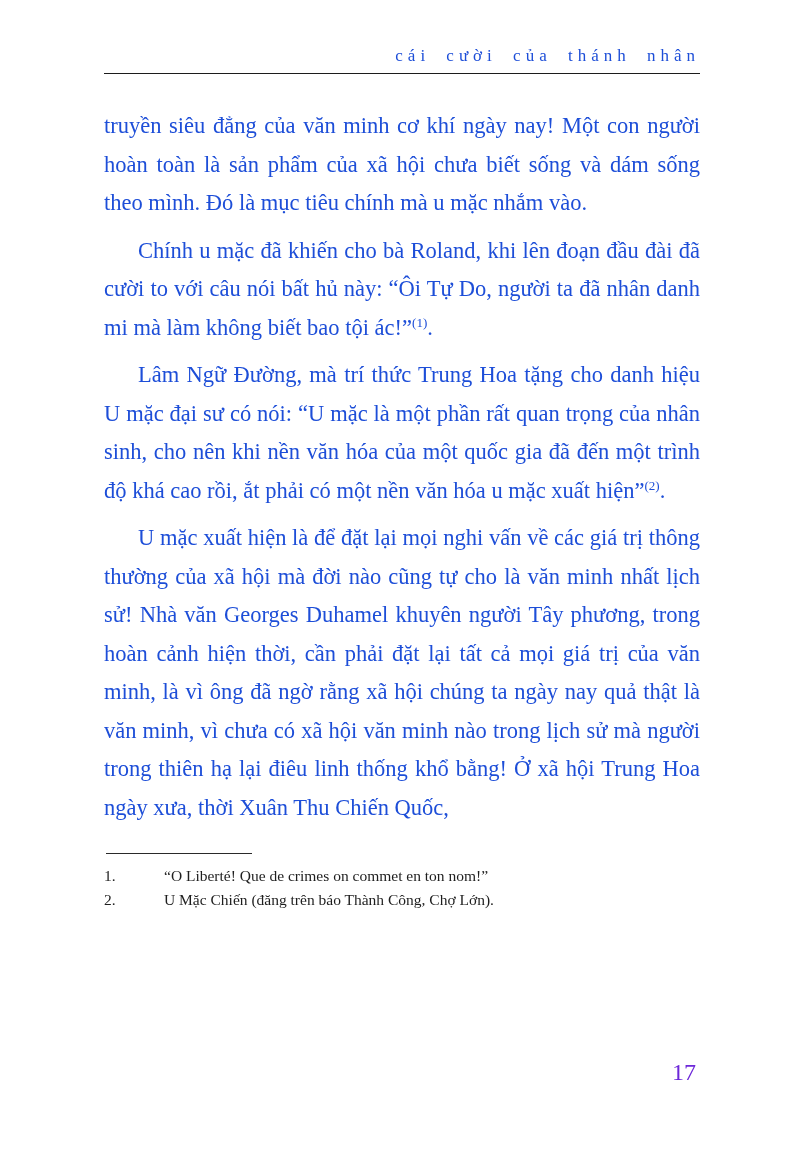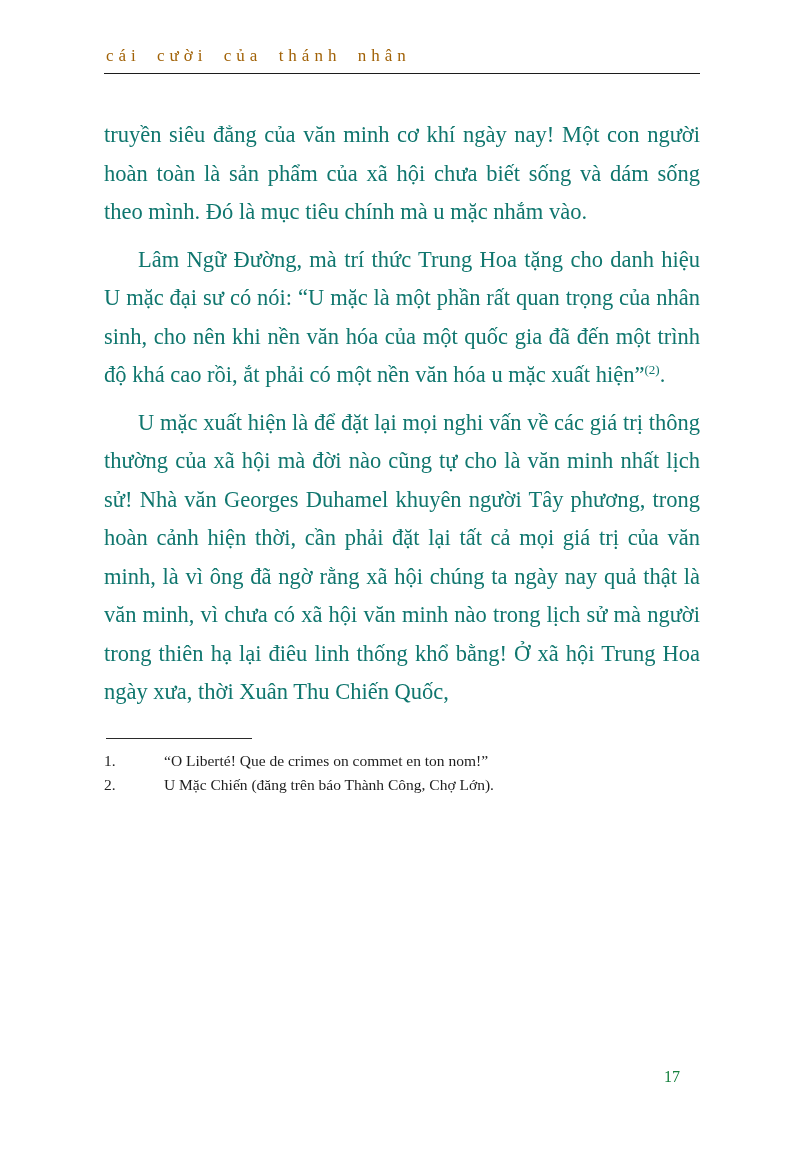--- a/index.html
+++ b/index.html
@@ -17,35 +17,36 @@
   .content {
     position: absolute;
     left: 104px;
     right: 100px;
     top: 46px;
   }
   .running-header {
     font-size: 17px;
     letter-spacing: 5px;
     word-spacing: 7px;
-    color: #a16207;
+    color: #1d4ed8;
     padding-left: 2px;
+    text-align: right;
   }
   .header-rule {
     margin-top: 7px;
     border: none;
     border-top: 1.6px solid #1c1c1c;
     width: 100%;
   }
   .body-text {
-    margin-top: 42px;
+    margin-top: 33px;
     font-size: 22.5px;
     line-height: 38.5px;
     text-align: justify;
-    color: #0f766e;
+    color: #1d4ed8;
   }
   .body-text p {
     text-indent: 34px;
     margin-bottom: 9px;
   }
   .body-text p.continued {
     text-indent: 0;
   }
   sup.fn-ref {
     font-size: 0.58em;
@@ -71,38 +72,39 @@
   .footnote-num {
     width: 36px;
     flex: 0 0 36px;
   }
   .footnote-text {
     flex: 1;
     margin-left: 24px;
   }
   .page-number {
     position: absolute;
-    right: 120px;
+    right: 104px;
     bottom: 70px;
-    font-size: 16px;
-    color: #15803d;
+    font-size: 24px;
+    color: #6d28d9;
   }
 </style>
 </head>
 <body>
 
 <div class="page">
   <div class="content">
 
     <div class="running-header">cái cười của thánh nhân</div>
     <hr class="header-rule">
 
     <div class="body-text">
       <p class="continued">truyền siêu đẳng của văn minh cơ khí ngày nay! Một con người hoàn toàn là sản phẩm của xã hội chưa biết sống và dám sống theo mình. Đó là mục tiêu chính mà u mặc nhắm vào.</p>
 
+      <p><span>Chính u mặc đã khiến cho bà Roland, khi lên đoạn đầu đài đã cười to với câu nói bất hủ này: “Ôi Tự Do, người ta đã nhân danh mi mà làm không biết bao tội ác!”</span><sup class="fn-ref">(1)</sup><span>.</span></p>
 
       <p><span>Lâm Ngữ Đường, mà trí thức Trung Hoa tặng cho danh hiệu U mặc đại sư có nói: “U mặc là một phần rất quan trọng của nhân sinh, cho nên khi nền văn hóa của một quốc gia đã đến một trình độ khá cao rồi, ắt phải có một nền văn hóa u mặc xuất hiện”</span><sup class="fn-ref">(2)</sup><span>.</span></p>
 
       <p>U mặc xuất hiện là để đặt lại mọi nghi vấn về các giá trị thông thường của xã hội mà đời nào cũng tự cho là văn minh nhất lịch sử! Nhà văn Georges Duhamel khuyên người Tây phương, trong hoàn cảnh hiện thời, cần phải đặt lại tất cả mọi giá trị của văn minh, là vì ông đã ngờ rằng xã hội chúng ta ngày nay quả thật là văn minh, vì chưa có xã hội văn minh nào trong lịch sử mà người trong thiên hạ lại điêu linh thống khổ bằng! Ở xã hội Trung Hoa ngày xưa, thời Xuân Thu Chiến Quốc,</p>
     </div>
 
     <div class="footnotes">
       <hr class="footnote-rule">
       <div class="footnote-item">
         <span class="footnote-num">1.</span>

